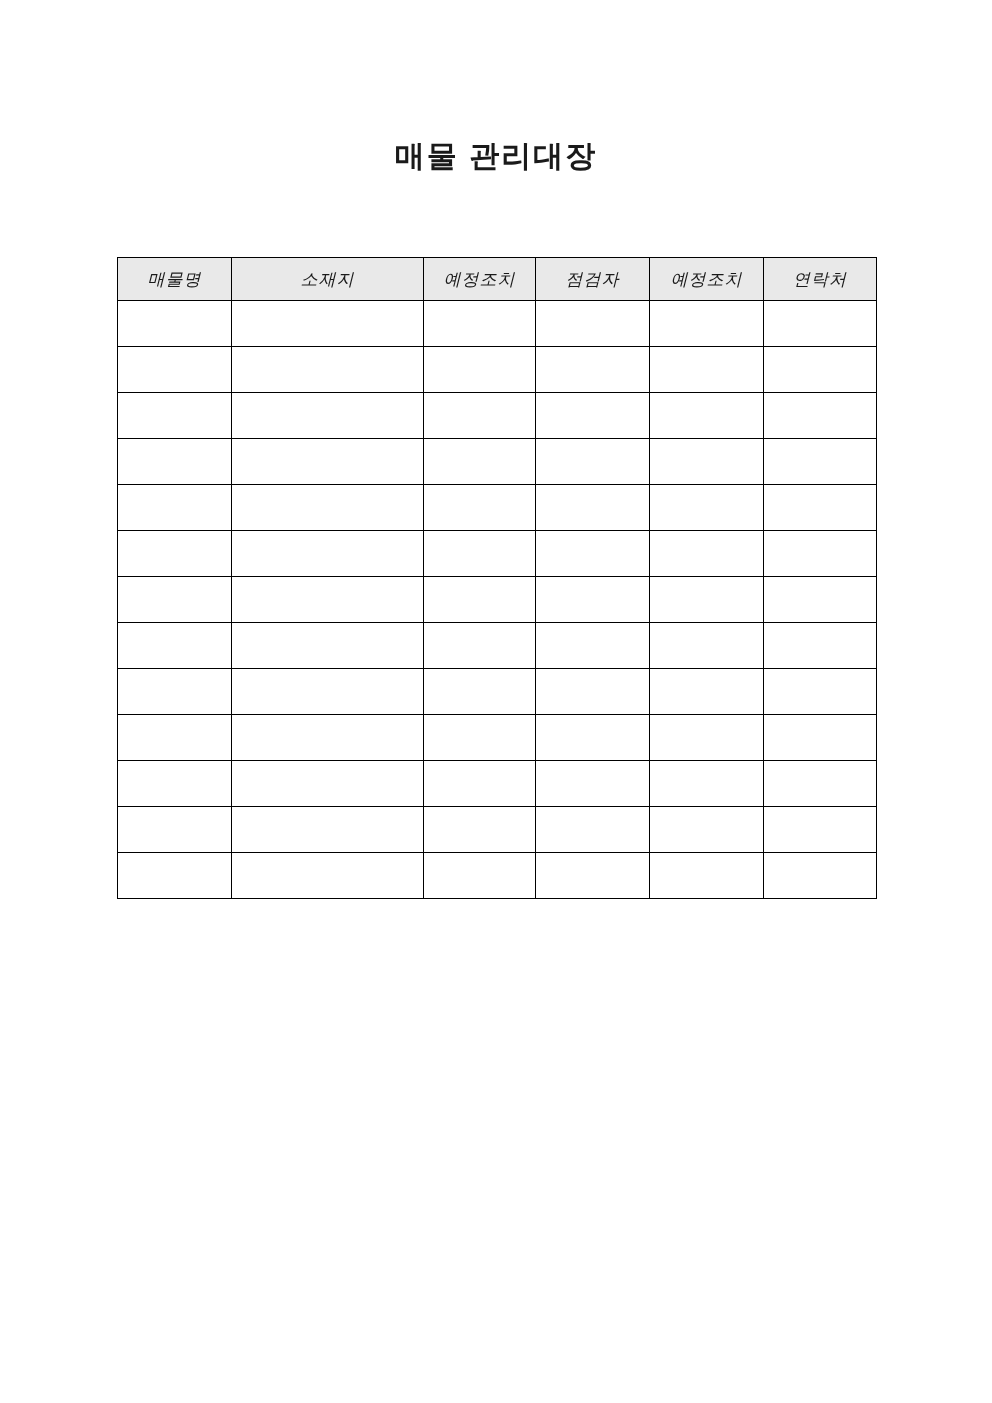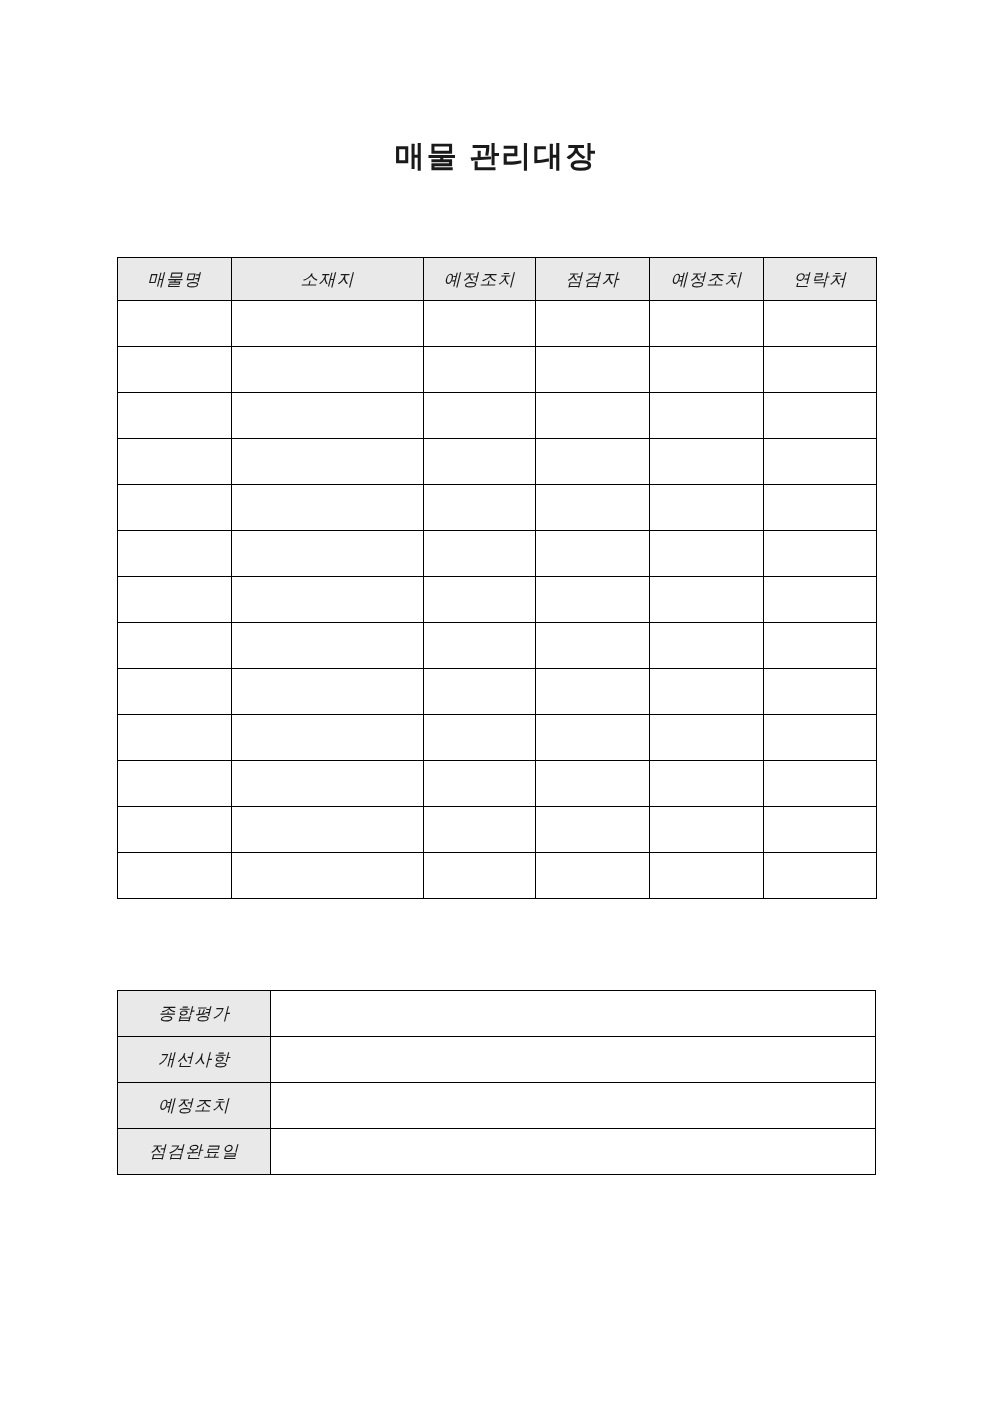--- a/index.html
+++ b/index.html
@@ -210,34 +210,14 @@
           <td></td>
           <td></td>
           <td></td>
           <td></td>
           <td></td>
           <td></td>
         </tr>
       </tbody>
   </table>
 
-  <table class="summary-table">
-    <tbody>
-      <tr>
-        <th>종합평가</th>
-        <td></td>
-      </tr>
-      <tr>
-        <th>개선사항</th>
-        <td></td>
-      </tr>
-      <tr>
-        <th>예정조치</th>
-        <td></td>
-      </tr>
-      <tr>
-        <th>점검완료일</th>
-        <td></td>
-      </tr>
-    </tbody>
-  </table>
 
 </div>
 
 </body></html>

